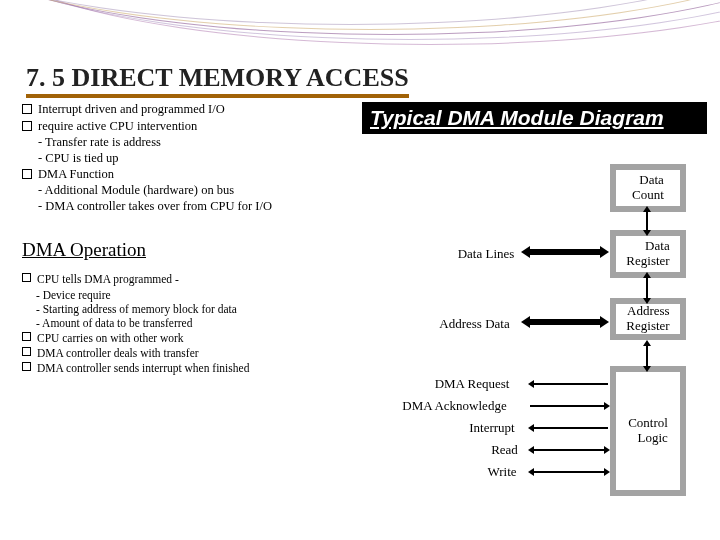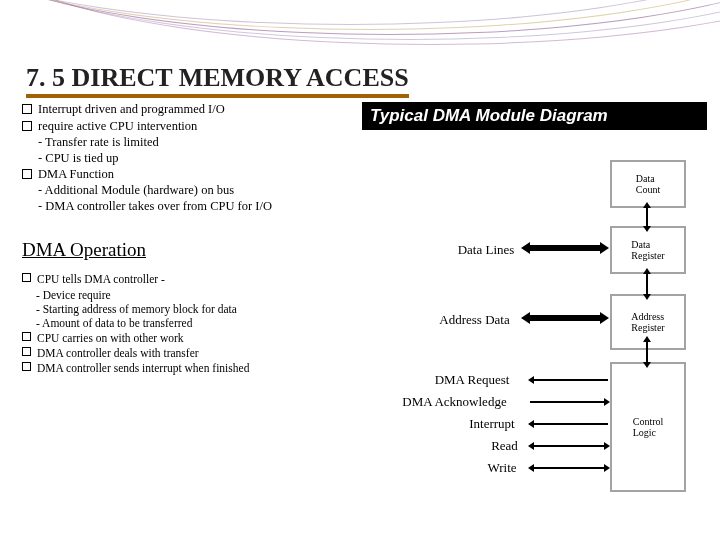--- a/index.html
+++ b/index.html
@@ -47,32 +47,33 @@
   .small-list { font-size: 11.5px; line-height: 1.25; }
   .small-list .bullet-sq { width: 9px; height: 9px; margin-top: 1px; }
   .small-list .sub-item { padding-left: 14px; }
 
   .right-col {
     position: absolute; left: 340px; top: 0; width: 352px; height: 430px;
   }
   .diagram-title {
     background: #000; color: #fff;
     font-family: Arial, sans-serif; font-weight: bold; font-style: italic;
-    font-size: 17px; padding: 4px 8px;
+    font-size: 21px; padding: 4px 8px;
     width: 345px;
+    text-decoration: underline;
   }
   .diagram-area {
     position: relative; width: 100%; height: 390px;
     font-family: 'Times New Roman', serif; font-size: 13px;
   }
   .dma-box {
-    position: absolute; border: 2px solid #a3a3a3;
+    position: absolute; border: 6px solid #a3a3a3;
     display: flex; align-items: center; justify-content: center;
-    text-align: left; background: #fff;
-    font-size: 10px; line-height: 1.15;
+    text-align: right; background: #fff;
+    font-size: 13px; line-height: 1.15;
   }
   .lbl { position: absolute; font-size: 13px; text-align: center; }
   .line { position: absolute; background: #000; }
   .arrow-r::after {
     content: ''; position: absolute; right: -6px; top: 50%; transform: translateY(-50%);
     border-left: 6px solid #000; border-top: 4px solid transparent; border-bottom: 4px solid transparent;
   }
   .arrow-l::before {
     content: ''; position: absolute; left: -6px; top: 50%; transform: translateY(-50%);
     border-right: 6px solid #000; border-top: 4px solid transparent; border-bottom: 4px solid transparent;
@@ -110,35 +111,35 @@
 <div class="body-columns">
   <div class="left-col">
     <div class="bullet-row">
         <span class="bullet-sq"></span>
         <span>Interrupt driven and programmed I/O</span>
       </div>
     <div class="bullet-row">
         <span class="bullet-sq"></span>
         <span>require active CPU intervention</span>
       </div>
-    <div class="sub-item">- Transfer rate is limited</div>
+    <div class="sub-item">- Transfer rate is address</div>
     <div class="sub-item">- CPU is tied up</div>
     <div class="bullet-row">
         <span class="bullet-sq"></span>
         <span>DMA Function</span>
       </div>
     <div class="sub-item">- Additional Module (hardware) on bus</div>
     <div class="sub-item">- DMA controller takes over from CPU for I/O</div>
 
     <div class="sub-heading">DMA Operation</div>
 
     <div class="small-list">
       <div class="bullet-row">
           <span class="bullet-sq"></span>
-          <span>CPU tells DMA controller -</span>
+          <span>CPU tells DMA programmed -</span>
         </div>
       <div class="sub-item">- Device require</div>
       <div class="sub-item">- Starting address of memory block for data</div>
       <div class="sub-item">- Amount of data to be transferred</div>
       <div class="bullet-row">
           <span class="bullet-sq"></span>
           <span>CPU carries on with other work</span>
         </div>
       <div class="bullet-row">
           <span class="bullet-sq"></span>
@@ -156,21 +157,21 @@
     <div class="diagram-area">
 
       <div class="dma-box" style="left:248px; top:30px; width:76px; height:48px;">
           <span style="white-space:pre-line">Data
 Count</span>
         </div>
       <div class="dma-box" style="left:248px; top:96px; width:76px; height:48px;">
           <span style="white-space:pre-line">Data
 Register</span>
         </div>
-      <div class="dma-box" style="left:248px; top:164px; width:76px; height:56px;">
+      <div class="dma-box" style="left:248px; top:164px; width:76px; height:42px;">
           <span style="white-space:pre-line">Address
 Register</span>
         </div>
       <div class="dma-box" style="left:248px; top:232px; width:76px; height:130px;">
           <span style="white-space:pre-line">Control
 Logic</span>
         </div>
 
       <div class="line arrow-d arrow-u" style="left:284px; top:78px; width:2px; height:18px;"></div>
       <div class="line arrow-d arrow-u" style="left:284px; top:144px; width:2px; height:20px;"></div>

